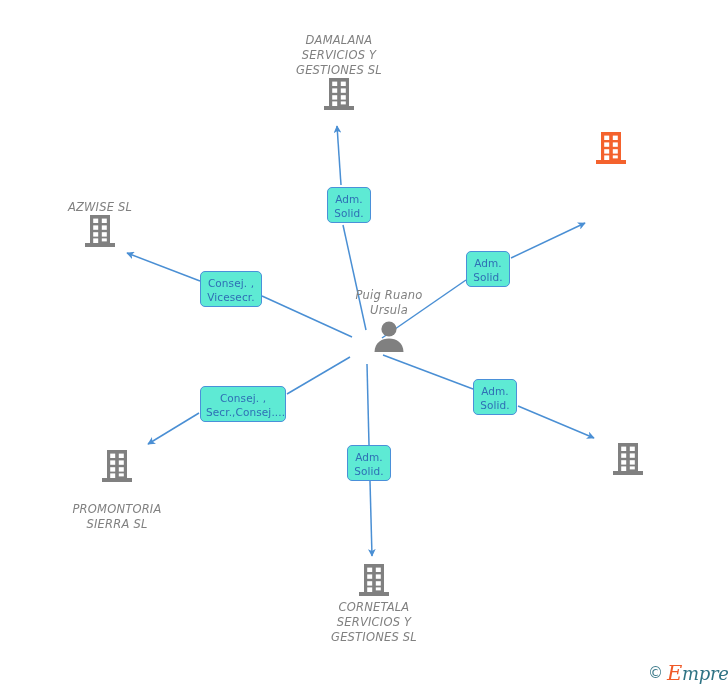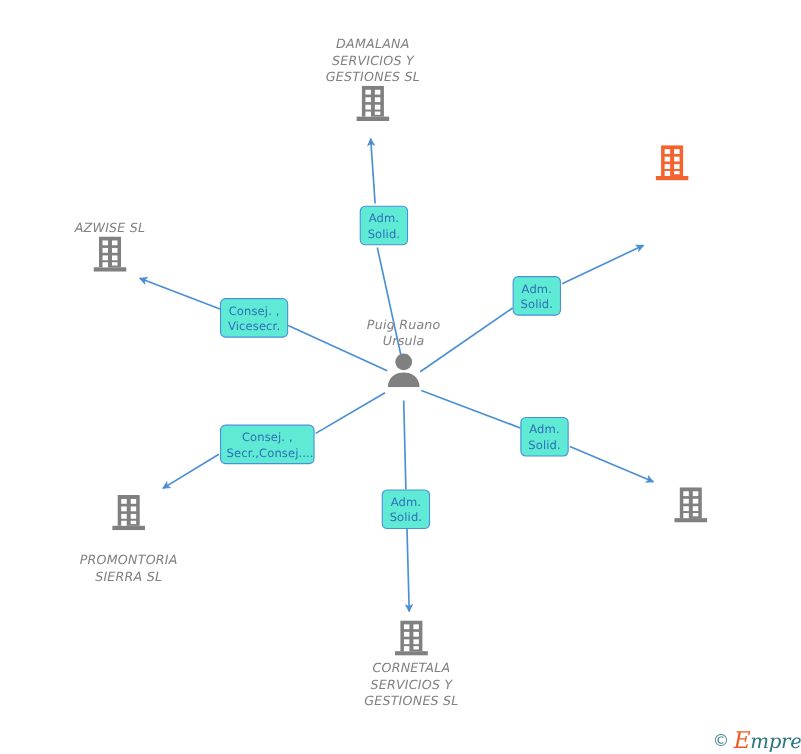--- a/index.html
+++ b/index.html
@@ -118,21 +118,21 @@
       <line x1="367" y1="364" x2="369" y2="445" stroke="#4a8fd4" stroke-width="1.5"></line>
       <line x1="370" y1="481" x2="372" y2="556" stroke="#4a8fd4" stroke-width="1.5" marker-end="url(#arrow)"></line>
     </g>
 
     <g>
       <line x1="383" y1="355" x2="473" y2="389" stroke="#4a8fd4" stroke-width="1.5"></line>
       <line x1="518" y1="406" x2="594" y2="438" stroke="#4a8fd4" stroke-width="1.5" marker-end="url(#arrow)"></line>
     </g>
   </svg>
 
-  <div class="node" style="left:367px; top:288px;text-align:center;">
+  <div class="node" style="left:389px; top:288px;text-align:center;">
     <div class="node-label">Puig Ruano
 Ursula</div>
     <svg class="node-icon" width="34" height="34" viewBox="0 0 34 34" xmlns="http://www.w3.org/2000/svg">
       <circle cx="17" cy="11" r="7.6" fill="#808080"></circle>
       <path d="M2.5 34 C3 24.5 9.5 20.6 17 20.6 C24.5 20.6 31 24.5 31.5 34 Z" fill="#808080"></path>
     </svg>
   </div>
 
   <div class="node" style="left:339px; top:33px;">
     <div class="node-label">DAMALANA

